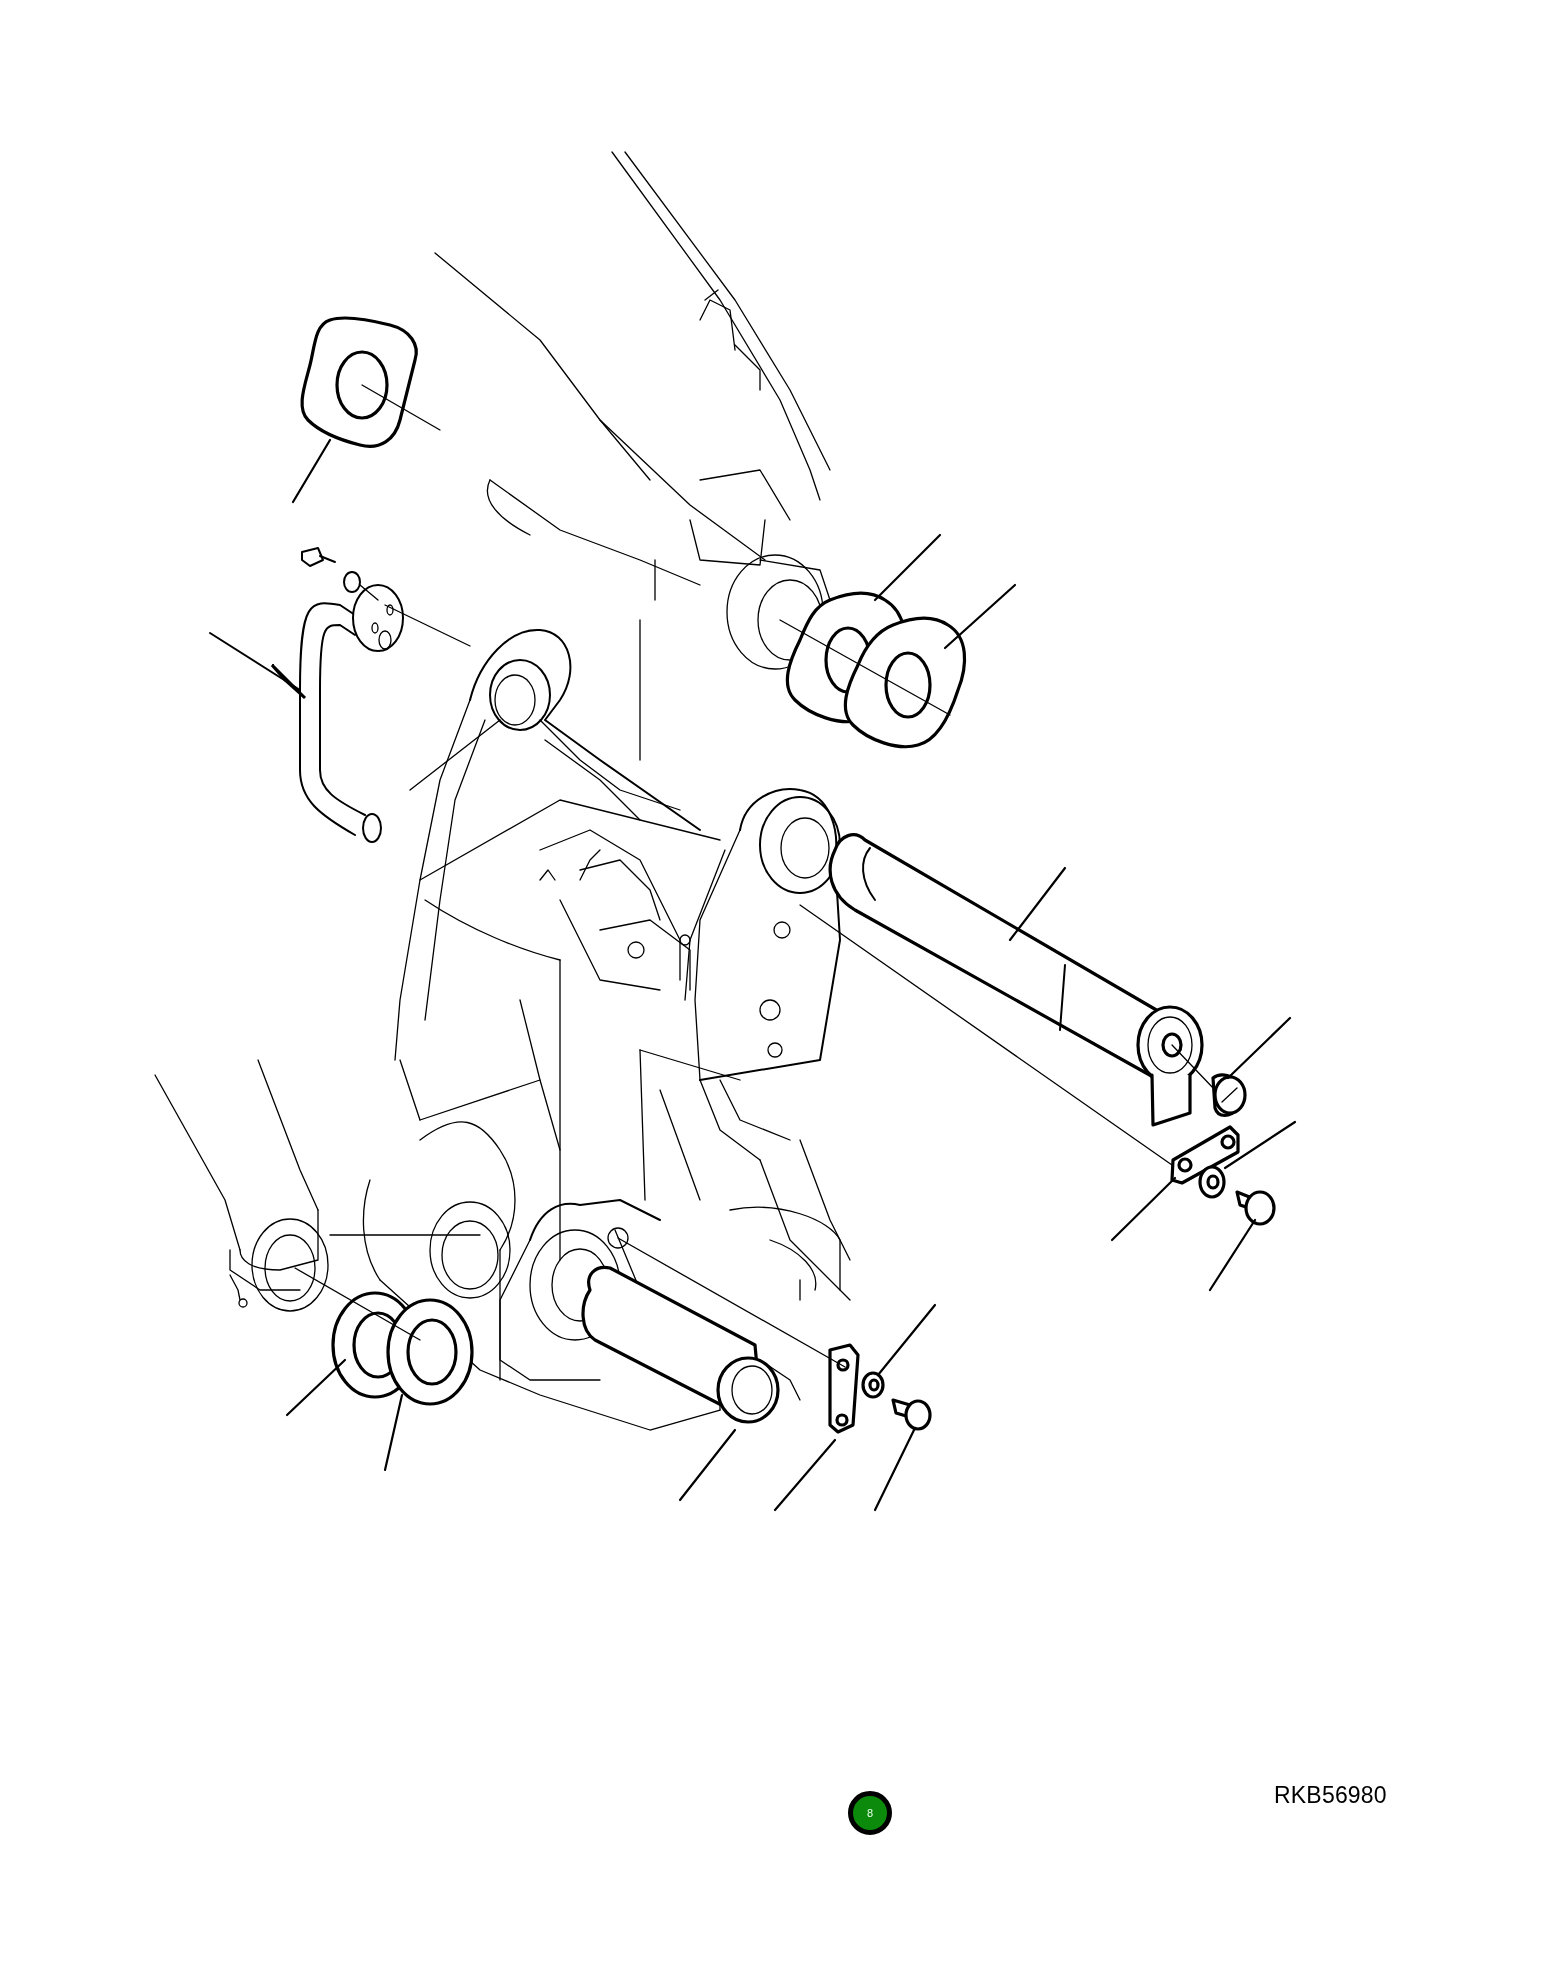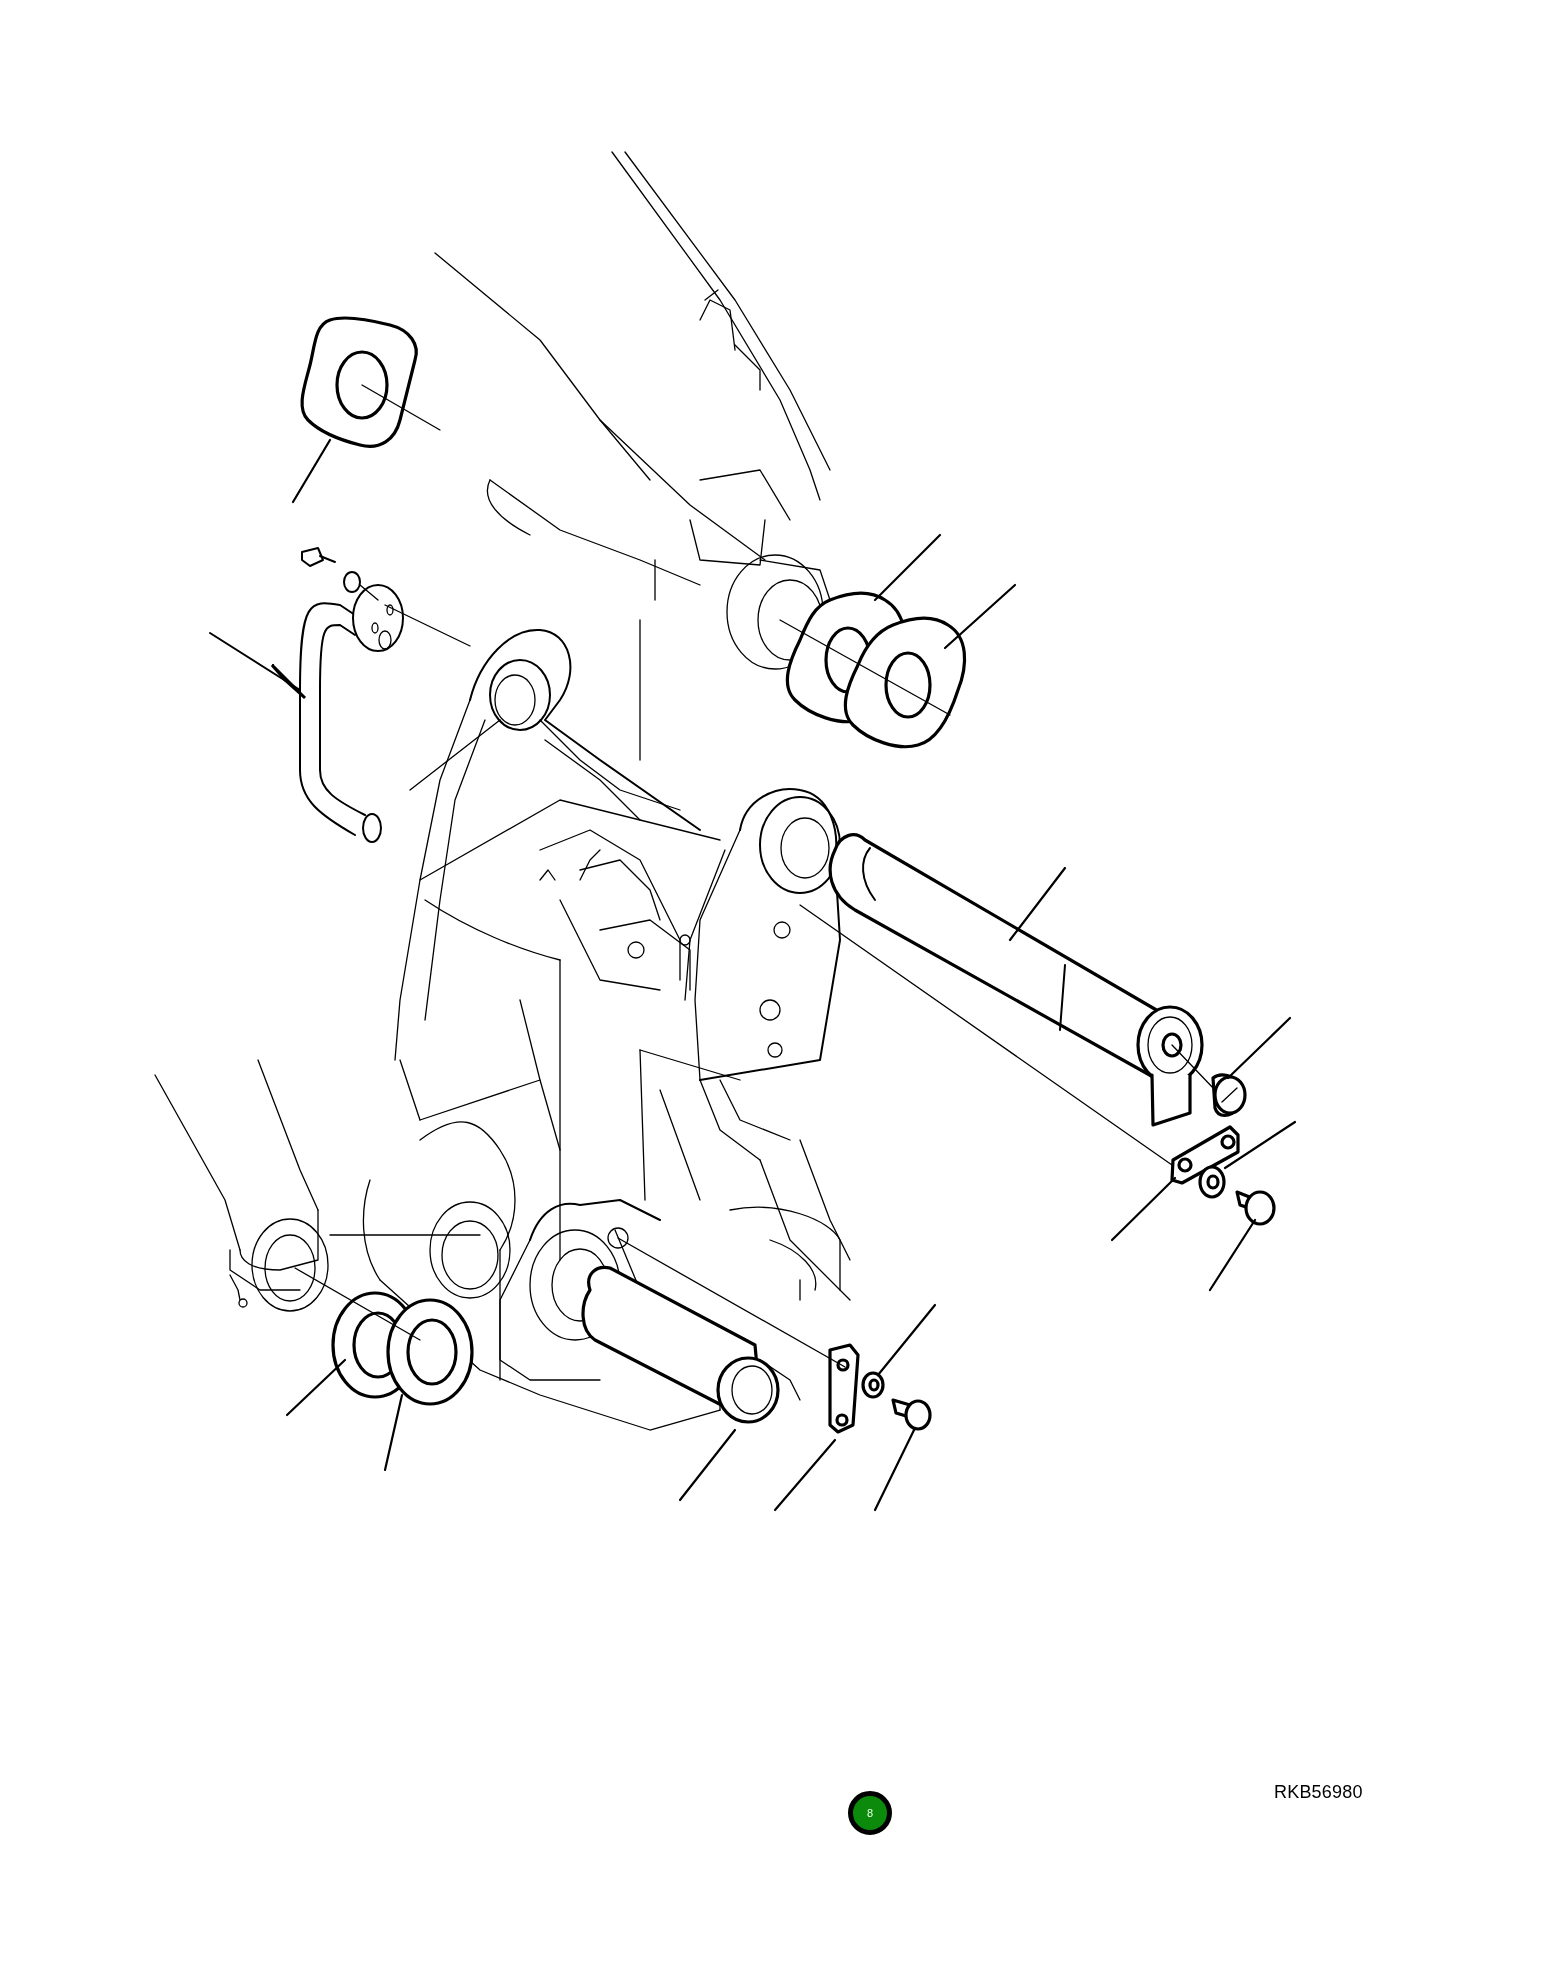--- a/index.html
+++ b/index.html
@@ -4,21 +4,21 @@
 <style>
   html, body { margin: 0; padding: 0; background: #ffffff; }
   body { width: 1555px; height: 1975px; position: relative; overflow: hidden;
          font-family: "Liberation Sans", sans-serif; }
   #diagram { position: absolute; left: 0; top: 0; width: 1555px; height: 1975px; }
   #diagram .thin { fill: none; stroke: #000; stroke-width: 1.3; stroke-linejoin: round; stroke-linecap: round; }
   #diagram .med { fill: none; stroke: #000; stroke-width: 2; stroke-linejoin: round; stroke-linecap: round; }
   #diagram .thick { fill: none; stroke: #000; stroke-width: 3.2; stroke-linejoin: round; stroke-linecap: round; }
   #diagram .leader { fill: none; stroke: #000; stroke-width: 2.2; stroke-linecap: round; }
   #diagram .whitefill { fill: #fff; }
-  .ref-code { position: absolute; left: 1274px; top: 1782px; font-size: 18px; color: #000;
+  .ref-code { position: absolute; left: 1274px; top: 1782px; font-size: 23px; color: #000;
               letter-spacing: 0.2px; }
   .page-badge { position: absolute; left: 848px; top: 1791px; width: 34px; height: 34px;
                 border: 5px solid #000; border-radius: 50%; background: #0b8a0b;
                 display: flex; align-items: center; justify-content: center; }
   .page-badge span { color: #e8ffe8; font-size: 11px; line-height: 1; }
 </style>
 </head>
 <body>
 
 <svg id="diagram" viewBox="0 0 1555 1975" xmlns="http://www.w3.org/2000/svg">

